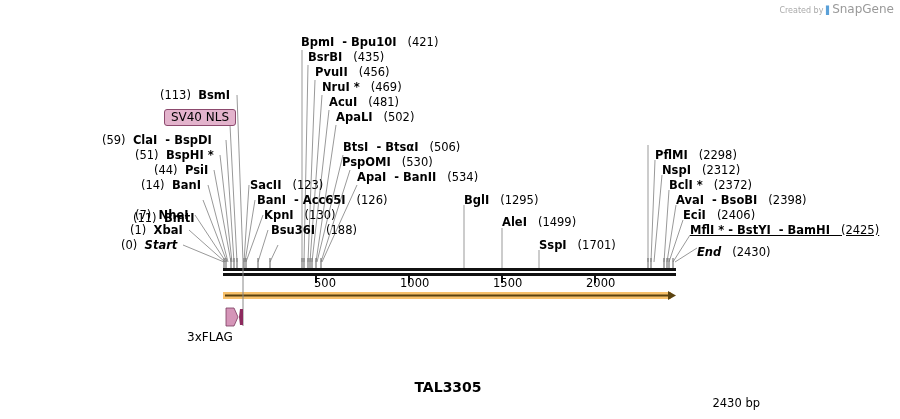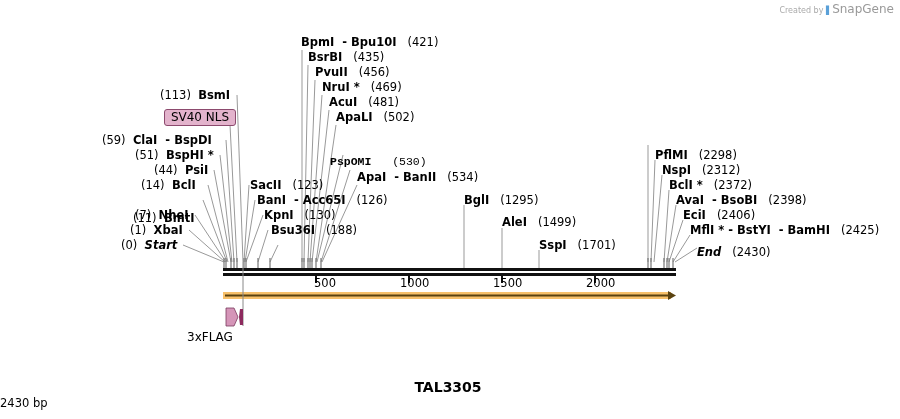--- a/index.html
+++ b/index.html
@@ -6,21 +6,21 @@
   body { width:900px; height:419px; position:relative; overflow:hidden; font-family:"DejaVu Sans", sans-serif; }
   #map { position:absolute; left:0; top:0; width:900px; height:419px; }
   .lbl { position:absolute; font-size:11.5px; white-space:nowrap; color:#000; line-height:14px; }
   .lbl b { font-weight:bold; }
   .lbl .pos { font-weight:normal; }
   .lbl i { font-style:italic; font-weight:bold; }
   .tick-label { position:absolute; font-size:11.5px; color:#000;margin-left:22px; }
   #credit { position:absolute; right:6px; top:2px; font-size:8px; color:#aaa; }
   #credit .brand { font-size:12px; color:#999; }
   #title { position:absolute; left:0; width:896px; top:379px; text-align:center; font-weight:bold; font-size:14px; }
-  #subtitle { position:absolute; left:0; width:760px; top:396px; text-align:left; font-size:11.5px; }
+  #subtitle { position:absolute; left:0; width:760px; top:396px; text-align:right; font-size:11.5px; }
   #nls-box { position:absolute; left:164px; top:109px; width:70px; height:15px; background:#e3b3cc; border:1px solid #8c4a6e; border-radius:3px; font-size:12px; text-align:center; line-height:15px; }
   #flag-label { position:absolute; left:187px; top:330px; font-size:12px; }
 </style>
 </head>
 <body>
 
 <div id="map">
   <svg width="900" height="419" style="position:absolute;left:0;top:0;">
     <g stroke="#999" stroke-width="1" fill="none">
 
@@ -118,47 +118,48 @@
 
   <div class="tick-label" style="left:292px;top:276px;">500</div>
   <div class="tick-label" style="left:378px;top:276px;">1000</div>
   <div class="tick-label" style="left:471px;top:276px;">1500</div>
   <div class="tick-label" style="left:564px;top:276px;">2000</div>
 
   <div class="lbl" style="left:121px;top:238px;"><span class="pos">(0)</span>&nbsp; <i>Start</i></div>
   <div class="lbl" style="left:130px;top:223px;"><span class="pos">(1)</span>&nbsp; <b>XbaI</b></div>
   <div class="lbl" style="left:135px;top:208px;"><span class="pos">(7)</span>&nbsp; <b>NheI</b></div>
   <div class="lbl" style="left:133px;top:193px;margin-top:18px;"><span class="pos">(11)</span>&nbsp; <b>BmtI</b></div>
-  <div class="lbl" style="left:141px;top:178px;"><span class="pos">(14)</span>&nbsp; <b>BclI</b></div>
+  <div class="lbl" style="left:141px;top:178px;"><span class="pos">(14)</span>&nbsp; <b>BanI</b></div>
   <div class="lbl" style="left:154px;top:163px;"><span class="pos">(44)</span>&nbsp; <b>PsiI</b></div>
   <div class="lbl" style="left:135px;top:148px;"><span class="pos">(51)</span>&nbsp; <b>BspHI *</b></div>
   <div class="lbl" style="left:102px;top:133px;"><span class="pos">(59)</span>&nbsp; <b style="white-space:pre;">ClaI  - BspDI</b></div>
   <div class="lbl" style="left:160px;top:88px;"><span class="pos">(113)</span>&nbsp; <b>BsmI</b></div>
 
   <div class="lbl" style="left:250px;top:178px;"><b>SacII</b>&nbsp;&nbsp; <span class="pos">(123)</span></div>
   <div class="lbl" style="left:257px;top:193px;"><b style="white-space:pre;">BanI  - Acc65I</b>&nbsp;&nbsp; <span class="pos">(126)</span></div>
   <div class="lbl" style="left:264px;top:208px;"><b>KpnI</b>&nbsp;&nbsp; <span class="pos">(130)</span></div>
   <div class="lbl" style="left:271px;top:223px;"><b>Bsu36I</b>&nbsp;&nbsp; <span class="pos">(188)</span></div>
 
   <div class="lbl" style="left:301px;top:35px;"><b style="white-space:pre;">BpmI  - Bpu10I</b>&nbsp;&nbsp; <span class="pos">(421)</span></div>
   <div class="lbl" style="left:308px;top:50px;"><b>BsrBI</b>&nbsp;&nbsp; <span class="pos">(435)</span></div>
   <div class="lbl" style="left:315px;top:65px;"><b>PvuII</b>&nbsp;&nbsp; <span class="pos">(456)</span></div>
   <div class="lbl" style="left:322px;top:80px;"><b>NruI *</b>&nbsp;&nbsp; <span class="pos">(469)</span></div>
   <div class="lbl" style="left:329px;top:95px;"><b>AcuI</b>&nbsp;&nbsp; <span class="pos">(481)</span></div>
   <div class="lbl" style="left:336px;top:110px;"><b>ApaLI</b>&nbsp;&nbsp; <span class="pos">(502)</span></div>
-  <div class="lbl" style="left:330px;top:155px;font-family:Liberation Mono, monospace;"><b>PspOMI</b>&nbsp;&nbsp; <span class="pos">(530)</span></div>
+  <div class="lbl" style="left:343px;top:140px;"><b style="white-space:pre;">BtsI  - BtsαI</b>&nbsp;&nbsp; <span class="pos">(506)</span></div>
+  <div class="lbl" style="left:342px;top:155px;"><b>PspOMI</b>&nbsp;&nbsp; <span class="pos">(530)</span></div>
   <div class="lbl" style="left:357px;top:170px;"><b style="white-space:pre;">ApaI  - BanII</b>&nbsp;&nbsp; <span class="pos">(534)</span></div>
 
   <div class="lbl" style="left:464px;top:193px;"><b>BglI</b>&nbsp;&nbsp; <span class="pos">(1295)</span></div>
   <div class="lbl" style="left:502px;top:215px;"><b>AleI</b>&nbsp;&nbsp; <span class="pos">(1499)</span></div>
   <div class="lbl" style="left:539px;top:238px;"><b>SspI</b>&nbsp;&nbsp; <span class="pos">(1701)</span></div>
 
   <div class="lbl" style="left:655px;top:148px;"><b>PflMI</b>&nbsp;&nbsp; <span class="pos">(2298)</span></div>
   <div class="lbl" style="left:662px;top:163px;"><b>NspI</b>&nbsp;&nbsp; <span class="pos">(2312)</span></div>
   <div class="lbl" style="left:669px;top:178px;"><b>BclI *</b>&nbsp;&nbsp; <span class="pos">(2372)</span></div>
   <div class="lbl" style="left:676px;top:193px;"><b style="white-space:pre;">AvaI  - BsoBI</b>&nbsp;&nbsp; <span class="pos">(2398)</span></div>
   <div class="lbl" style="left:683px;top:208px;"><b>EciI</b>&nbsp;&nbsp; <span class="pos">(2406)</span></div>
-  <div class="lbl" style="left:690px;top:223px;"><b style="white-space:pre;">MflI * - BstYI  - BamHI</b>&nbsp;&nbsp; <span class="pos">(2425)</span></div>
+  <div class="lbl" style="left:690px;top:223px;text-decoration:underline;"><b style="white-space:pre;">MflI * - BstYI  - BamHI</b>&nbsp;&nbsp; <span class="pos">(2425)</span></div>
   <div class="lbl" style="left:697px;top:238px;margin-top:7px;"><i>End</i>&nbsp;&nbsp; <span class="pos">(2430)</span></div>
 
   <div id="title">TAL3305</div>
   <div id="subtitle">2430 bp</div>
 </div>
 
 </body></html>

